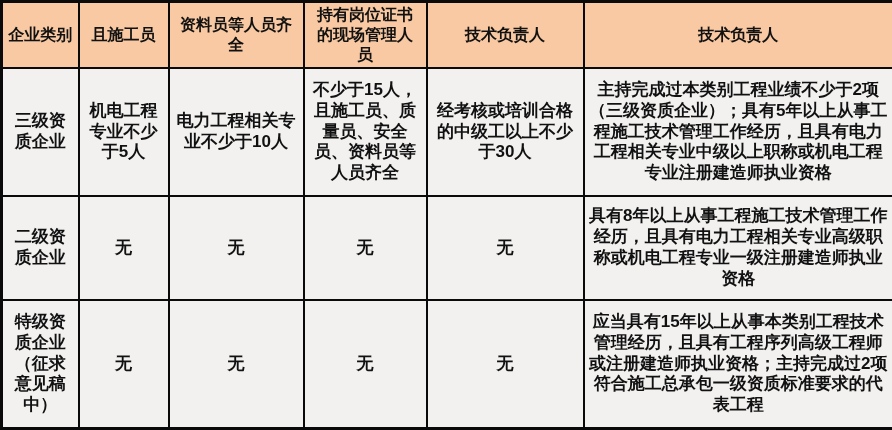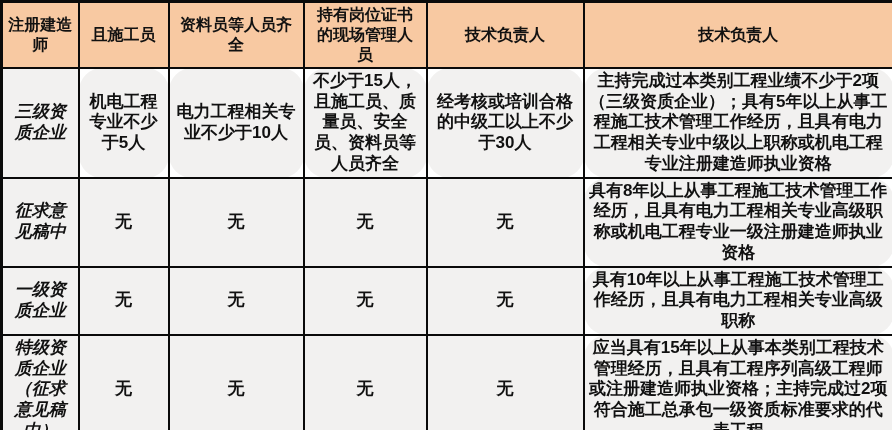--- a/index.html
+++ b/index.html
@@ -33,70 +33,62 @@
     font-size:16px;
     line-height:1.25;
     padding:2px 5px;
   }
   table.qual td{
     background:var(--cell-bg);
     font-size:17px;
     line-height:1.22;
     padding:2px 4px;
   }
-  td.long{text-align:left;padding:2px 5px;border-radius:23px;}
-  td.cat{font-size:17px;font-style:italic;}
+  td.long{text-align:left;padding:2px 5px;}
+  td.cat{font-size:17px;}
 </style>
 </head>
 <body>
 
 <div class="wrap">
   <table class="qual">
     <colgroup>
       <col style="width:77px">
       <col style="width:90px">
       <col style="width:135px">
       <col style="width:123px">
       <col style="width:157px">
       <col style="width:310px">
     </colgroup>
     <thead>
       <tr style="height:63px">
-        <th>注册建造师</th>
+        <th>企业类别</th>
         <th>且施工员</th>
         <th>资料员等人员齐全</th>
         <th>持有岗位证书的现场管理人员</th>
         <th>技术负责人</th>
         <th>技术负责人</th>
       </tr>
     </thead>
     <tbody>
       <tr style="height:109px">
         <td class="cat">三级资质企业</td>
         <td class="long">机电工程专业不少于5人</td>
         <td class="long">电力工程相关专业不少于10人</td>
         <td class="long">不少于15人，且施工员、质量员、安全员、资料员等人员齐全</td>
         <td class="long">经考核或培训合格的中级工以上不少于30人</td>
         <td class="long">主持完成过本类别工程业绩不少于2项（三级资质企业）；具有5年以上从事工程施工技术管理工作经历，且具有电力工程相关专业中级以上职称或机电工程专业注册建造师执业资格</td>
       </tr>
       <tr style="height:85px">
-        <td class="cat">征求意见稿中</td>
+        <td class="cat">二级资质企业</td>
         <td>无</td>
         <td>无</td>
         <td>无</td>
         <td>无</td>
         <td class="long">具有8年以上从事工程施工技术管理工作经历，且具有电力工程相关专业高级职称或机电工程专业一级注册建造师执业资格</td>
-      </tr>
-      <tr style="height:64px">
-        <td class="cat">一级资质企业</td>
-        <td>无</td>
-        <td>无</td>
-        <td>无</td>
-        <td>无</td>
-        <td class="long">具有10年以上从事工程施工技术管理工作经历，且具有电力工程相关专业高级职称</td>
       </tr>
       <tr style="height:109px">
         <td class="cat">特级资质企业（征求意见稿中）</td>
         <td>无</td>
         <td>无</td>
         <td>无</td>
         <td>无</td>
         <td class="long">应当具有15年以上从事本类别工程技术管理经历，且具有工程序列高级工程师或注册建造师执业资格；主持完成过2项符合施工总承包一级资质标准要求的代表工程</td>
       </tr>
     </tbody>

